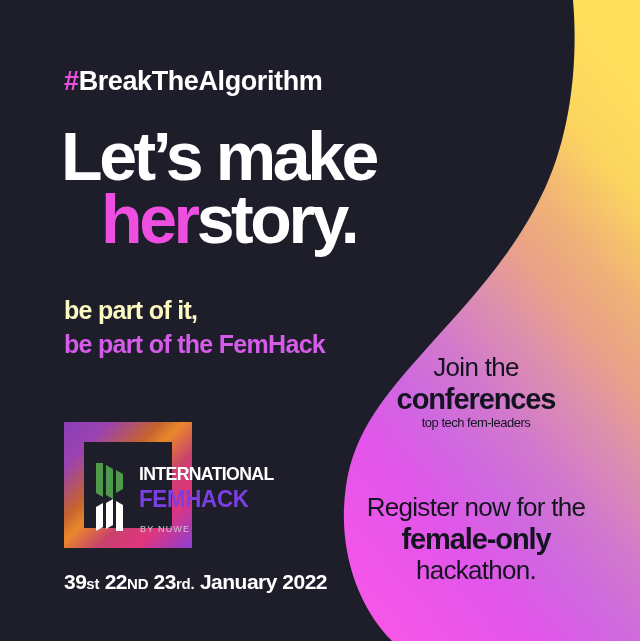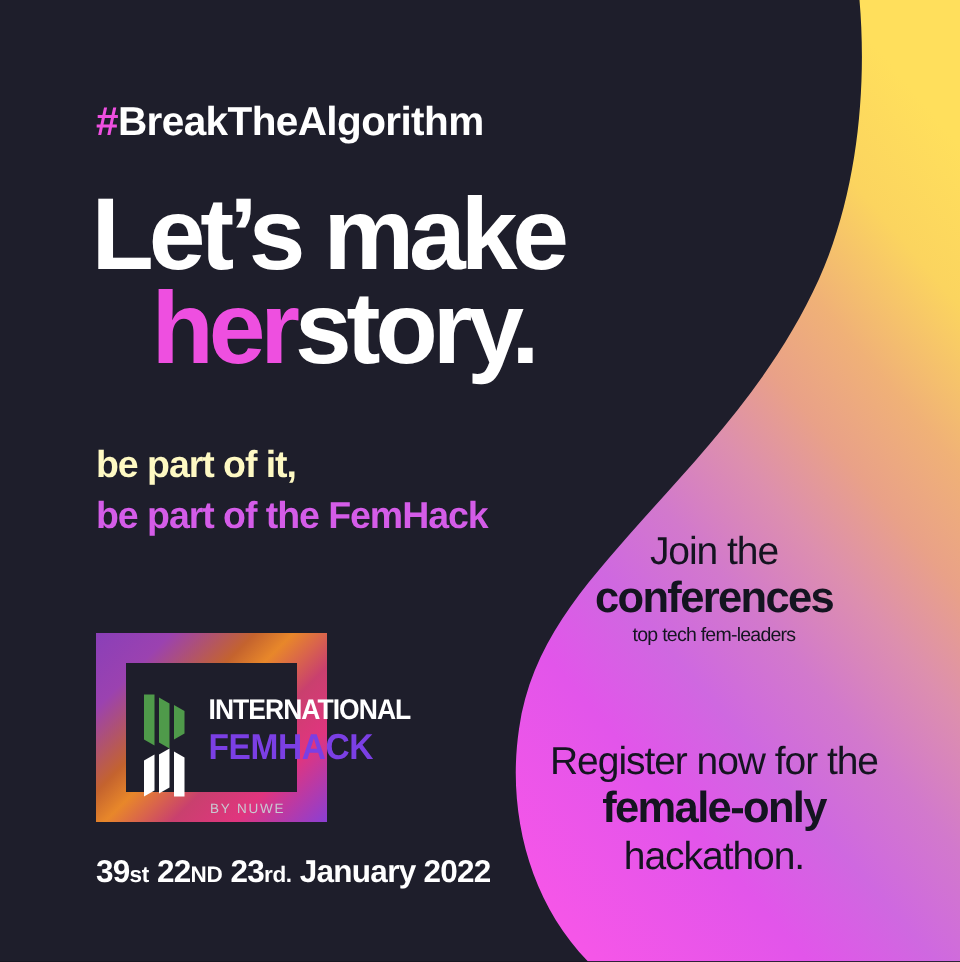--- a/index.html
+++ b/index.html
@@ -73,21 +73,21 @@
     white-space: nowrap;
   }
   .sub-line1 { color: #fef9c3; }
   .sub-line2 { color: #d45ce8; }
 
   
   .logo-wrap {
     position: absolute;
     top: 422px;
     left: 0;
-    width: 154px;
+    width: 128px;
     height: 126px;
     padding: 20px;
     box-sizing: border-box;
     background: linear-gradient(135deg,
         #8a3fb8 0%,
         #9b42b0 18%,
         #c4632e 38%,
         #e8872a 47%,
         #c9406e 63%,
         #e0357e 78%,
@@ -130,21 +130,21 @@
     margin-top: 4px;
     transform: scaleX(0.93);
     transform-origin: left center;
     white-space: nowrap;
   }
   .logo-bynuwe {
     font-size: 9px;
     font-weight: normal;
     color: #c9c9d2;
     letter-spacing: 1.2px;
-    margin-top: 23px;
+    margin-top: 13px;
     margin-left: 1px;
     white-space: nowrap;
   }
 
   .dates {
     position: absolute;
     top: 570px;
     left: 0;
     font-size: 21px;
     font-weight: bold;

